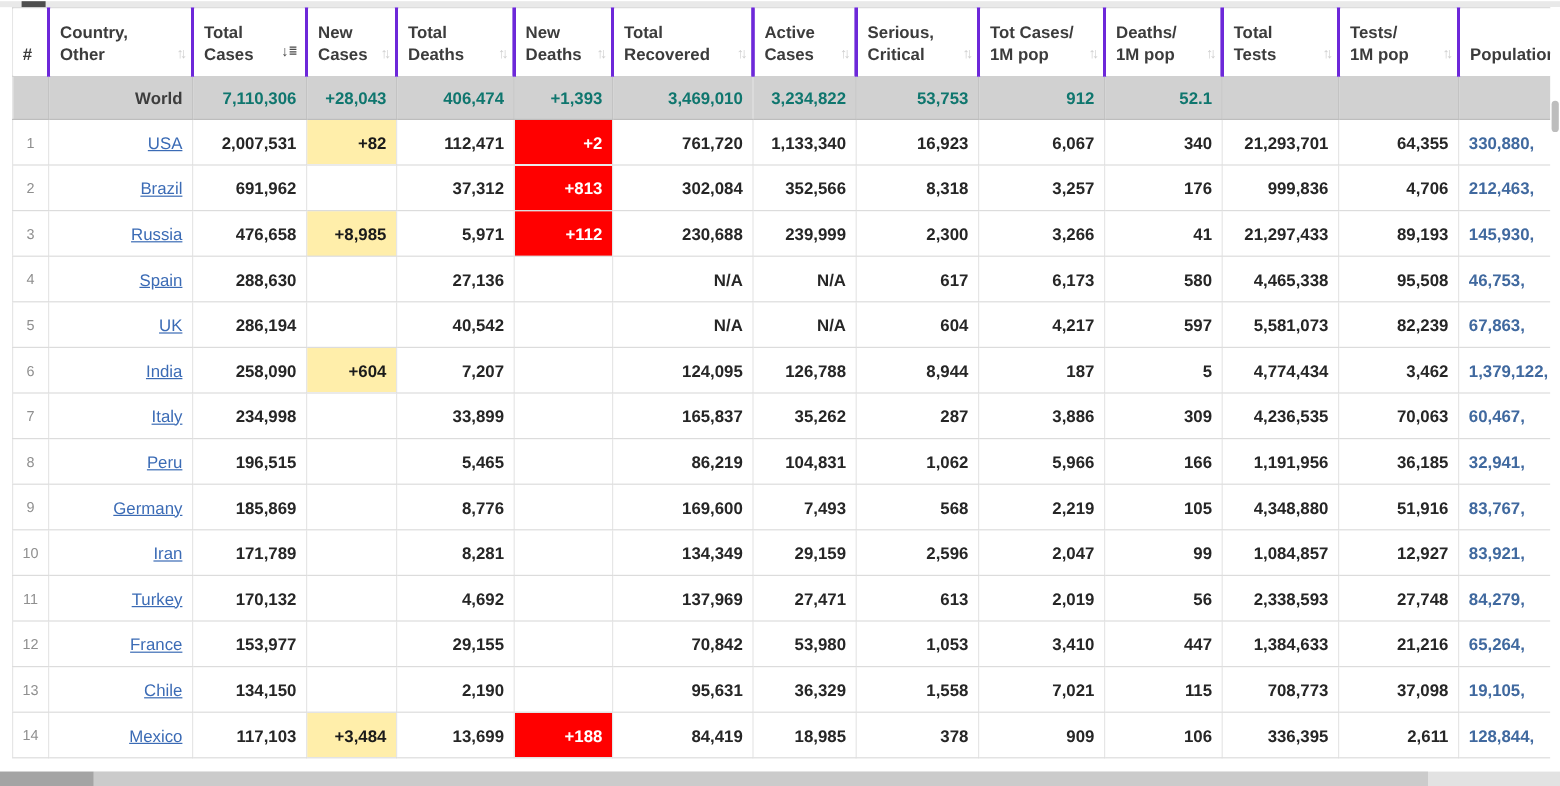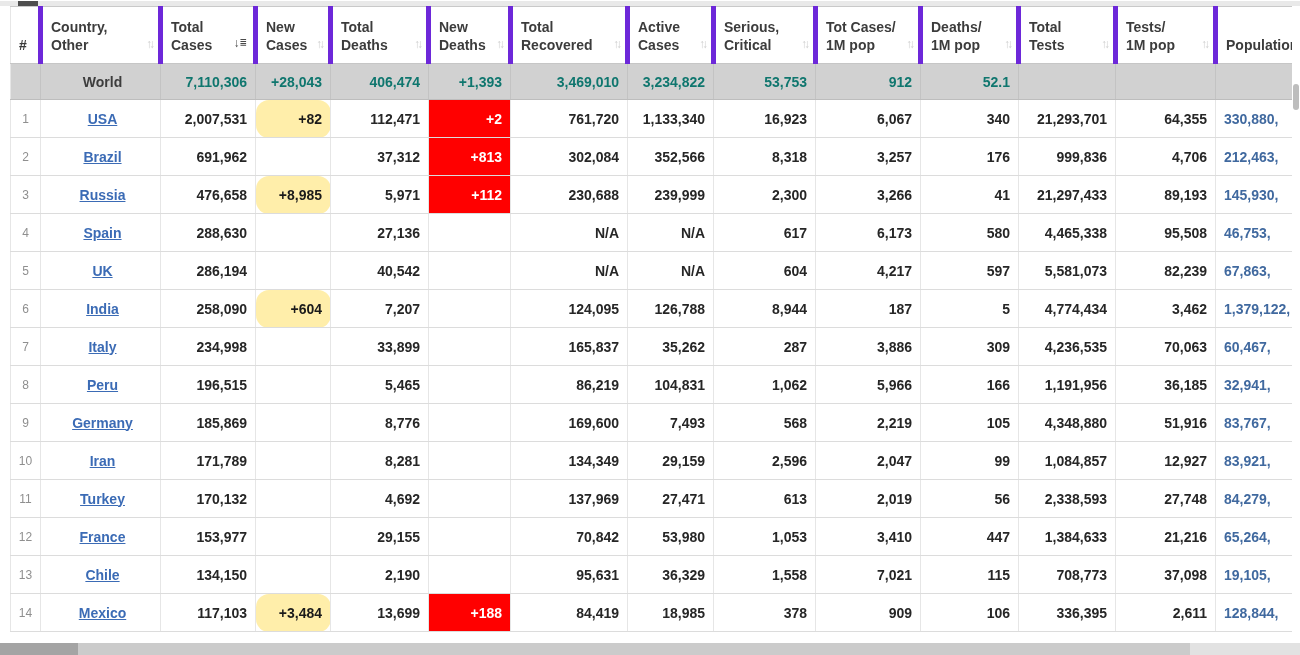--- a/index.html
+++ b/index.html
@@ -14,39 +14,39 @@
   
   .table-clip { position:absolute; top:6px; left:10px; width:1282px; height:641px; overflow:hidden; }
   table { border-collapse:collapse; table-layout:fixed; width:1325px; border-top:1px solid #c9c9c9; border-left:1px solid #e6e6e6; }
   col.c0{width:30px} col.c1{width:120px} col.c2{width:95px} col.c3{width:75px}
   col.c4{width:98px} col.c5{width:82px} col.c6{width:117px} col.c7{width:86px}
   col.c8{width:102px} col.c9{width:105px} col.c10{width:98px} col.c11{width:97px}
   col.c12{width:100px} col.c13{width:120px}
   th {
     position:relative; height:57px; background:#fff; vertical-align:bottom;
     text-align:left; padding:4px 8px 9px 8px; font-size:14px; font-weight:bold;
-    color:var(--header-text); border-right:5px solid #6d28d9; border-bottom:1px solid #c6c6c6;
+    color:var(--header-text); border-right:3px solid #6d28d9; border-bottom:1px solid #c6c6c6;
     line-height:18px;
   }
   th .hlines div { white-space:nowrap; overflow:hidden; }
   .sort-icon { position:absolute; right:6px; bottom:10px; color:#cfcfcf; font-size:12px; letter-spacing:-3px; font-weight:normal; }
   .sort-icon.active { color:#4a4a4a; letter-spacing:0; font-weight:bold; }
   .sort-icon.active .bars { font-size:9px; letter-spacing:0; position:relative; top:-2px; }
   td {
     height:38px; padding:2px 8px; font-size:14px; font-weight:bold; color:var(--number-text);
     text-align:right; border-right:1px solid #e6e6e6; border-bottom:1px solid #dcdcdc;
     white-space:nowrap; overflow:hidden;
   }
   tr.total-row td { background:var(--world-bg); height:36px; border-bottom:1px solid #bdbdbd; border-right:1px solid #c3c3c3; color:#0f766e; }
   td.idx { color:#8f8f8f; font-weight:normal; font-size:12px; text-align:center; padding:2px 4px; }
-  td.country { text-align:center; padding-left:12px; }
-  td.country a { color:var(--link); text-decoration:underline; font-weight:bold; }
+  td.country { text-align:right; padding-left:12px; }
+  td.country a { color:var(--link); text-decoration:underline; font-weight:normal; }
   tr.total-row td.country { color:#3d3d3d; text-decoration:none; }
   td.population { text-align:left; color:var(--pop-link); }
-  td.hl-yellow { background:var(--yellow); color:#1a1a1a;border-radius:13px; }
+  td.hl-yellow { background:var(--yellow); color:#1a1a1a; }
   td.hl-red { background:var(--red); color:#fff; }
   
   .v-scroll { position:absolute; top:6px; right:0; width:8px; height:637px; background:#fff; }
   .v-scroll .thumb { position:absolute; top:78px; left:1px; width:6px; height:26px; background:#bdbdbd; border-radius:3px; }
   
   .h-scroll { position:absolute; left:0; bottom:0; width:1300px; height:12px; background:#e2e2e2; }
   .h-scroll .seg-mid { position:absolute; left:78px; top:0; width:1112px; height:12px; background:#cbcbcb; }
   .h-scroll .thumb { position:absolute; left:0; top:0; width:78px; height:12px; background:#a4a4a4; }
 </style>
 </head>

